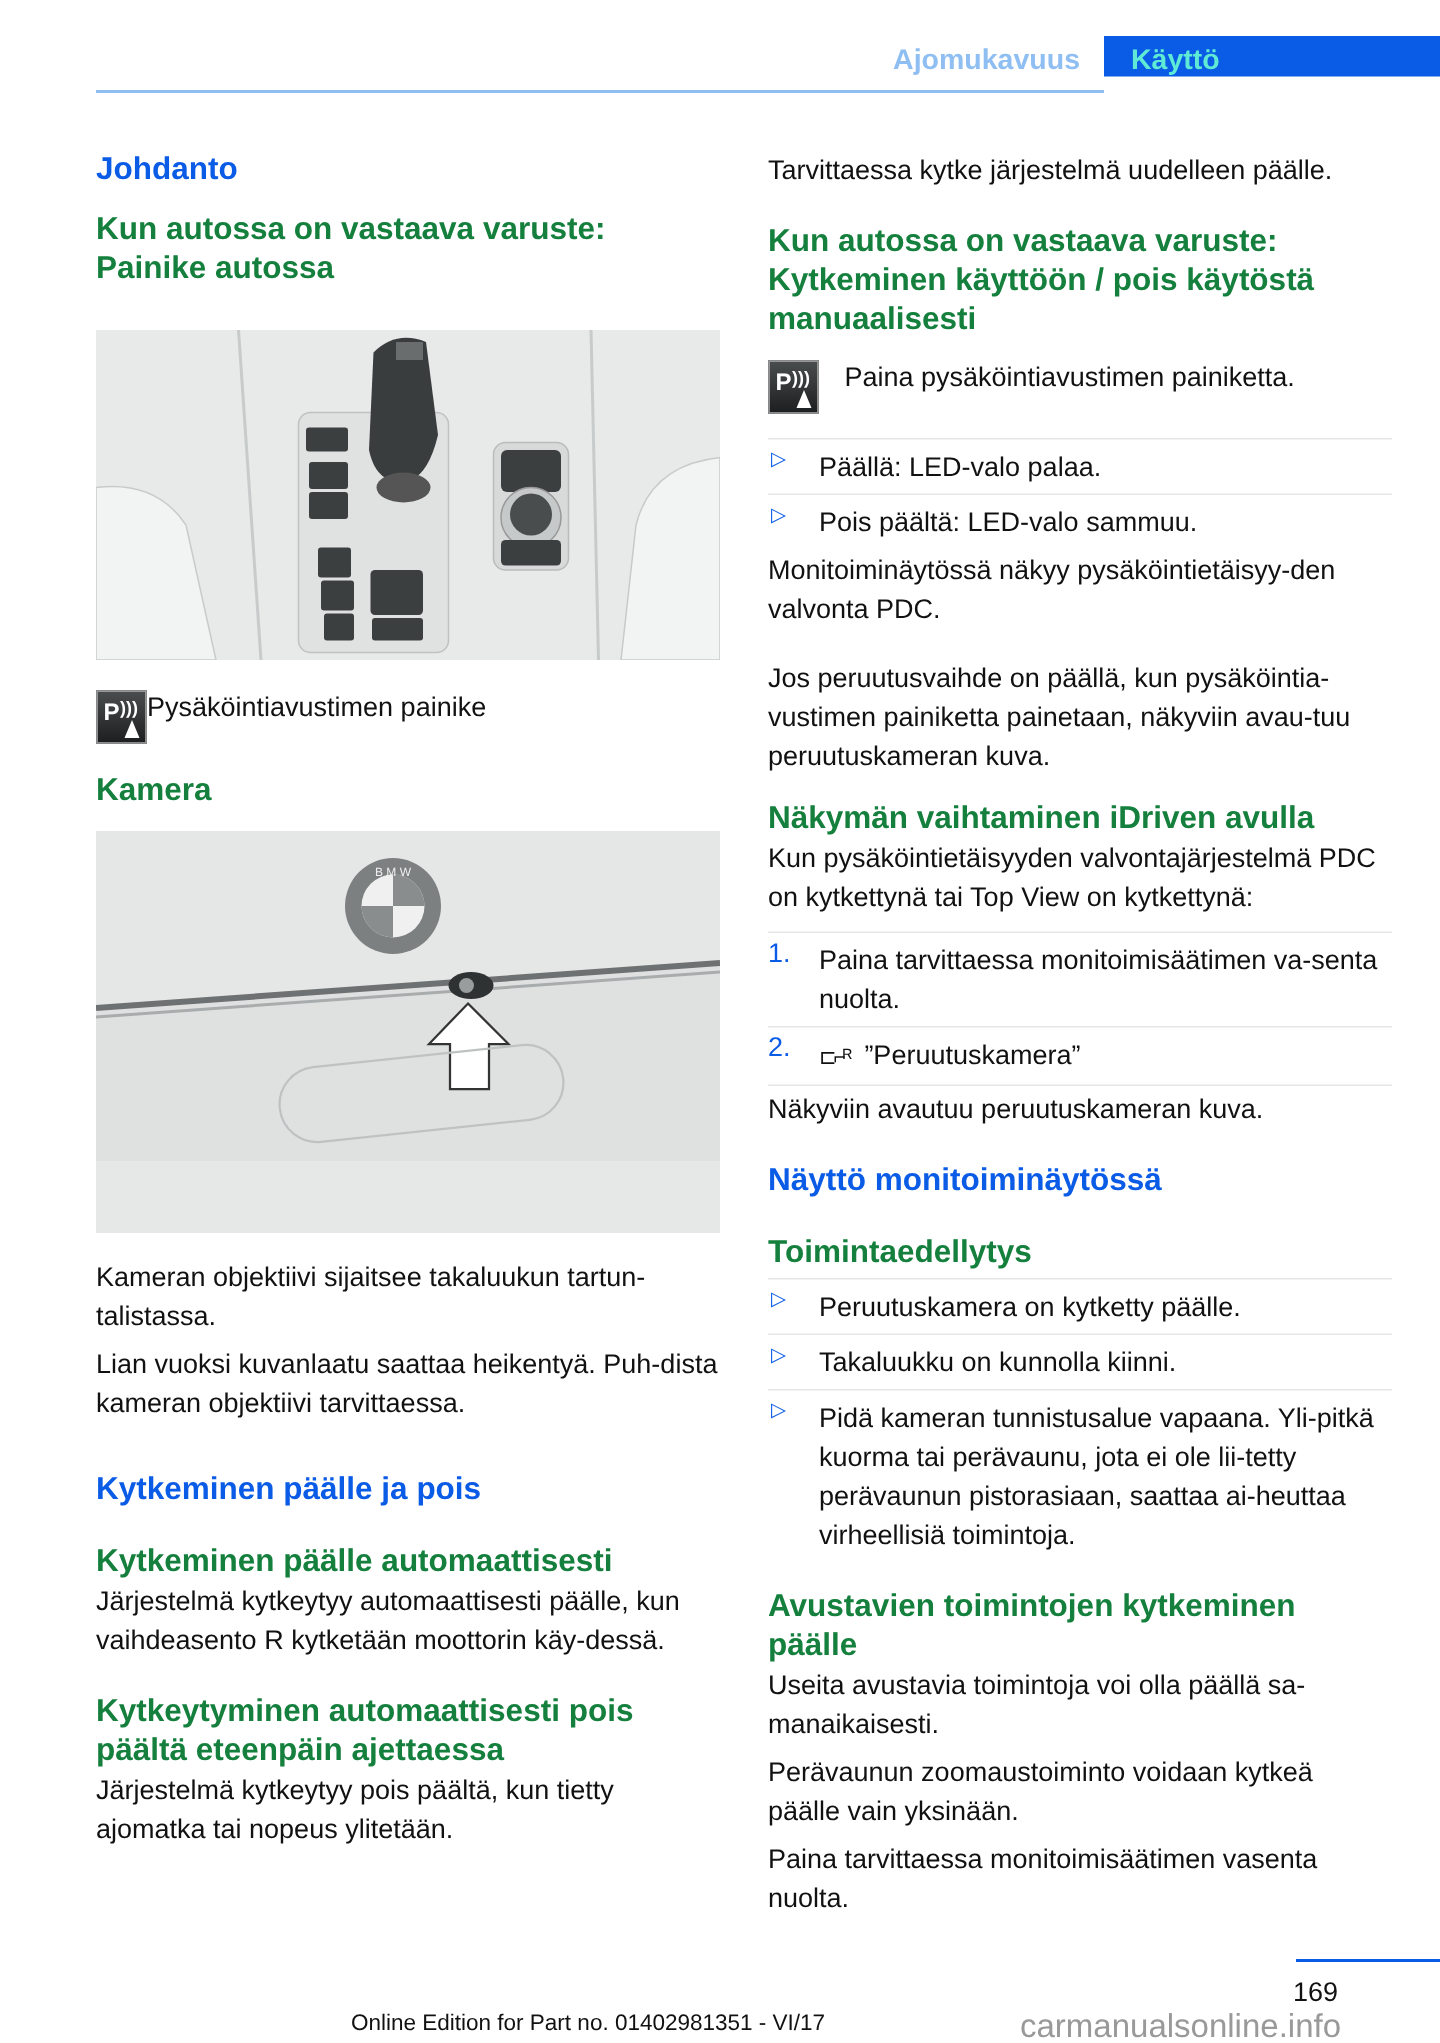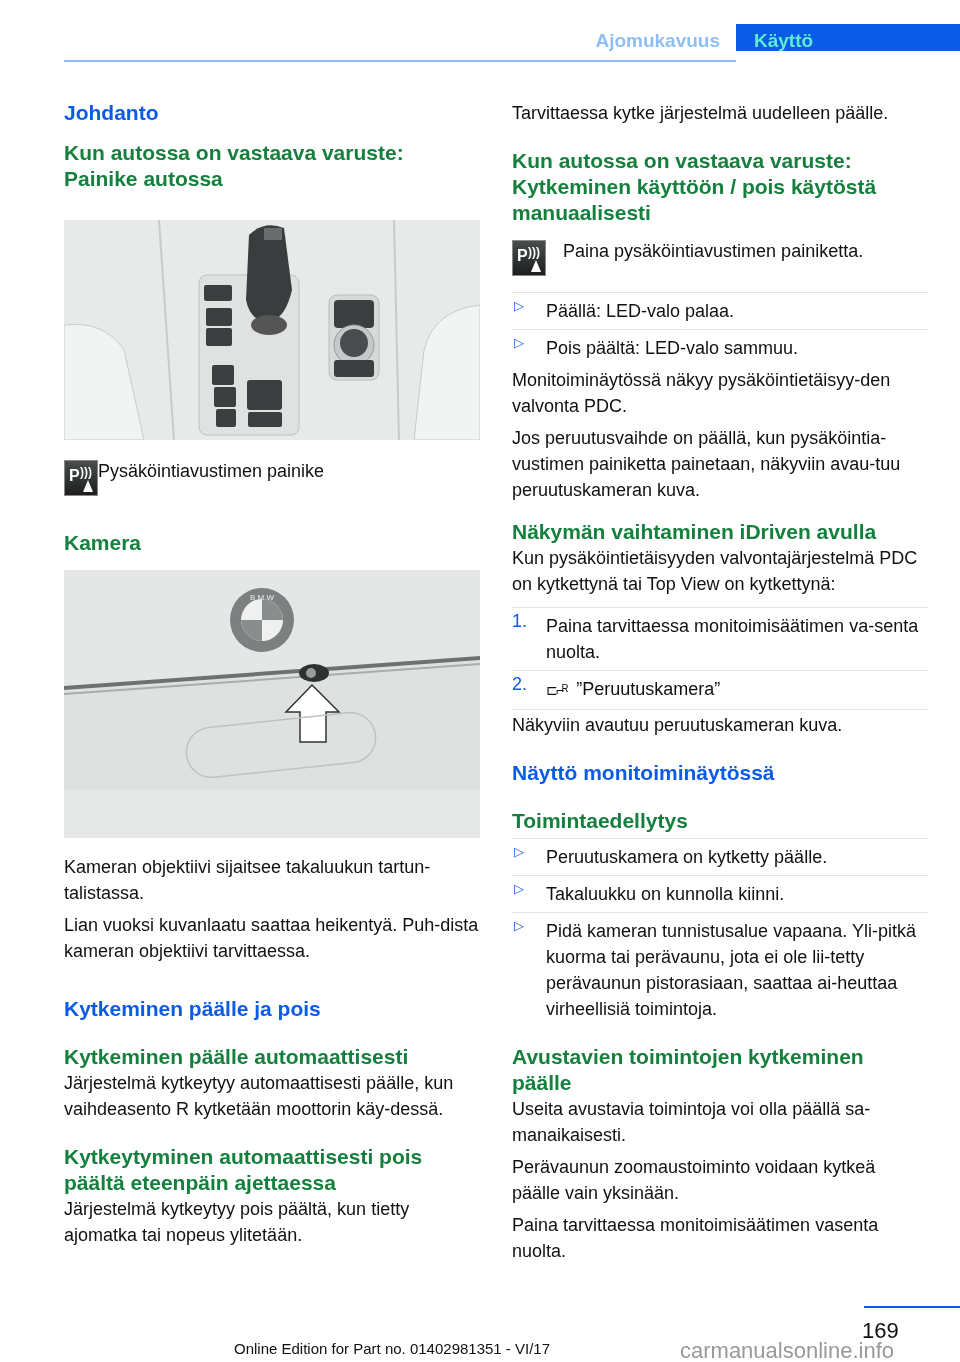--- a/index.html
+++ b/index.html
@@ -26,21 +26,21 @@
     .pdc-icon .p { position: absolute; left: 4px; top: 6px; }
     .pdc-icon .w { position: absolute; left: 15px; top: 4px; font-size: 12px; }
     .pdc-icon .tri { position: absolute; right: 4px; bottom: 3px; width: 0; height: 0; border-left: 5px solid transparent; border-right: 5px solid transparent; border-bottom: 12px solid #fff; }
 
     .bullets { list-style: none; padding: 0; margin: 0; }
     .bullets li { position: relative; padding-left: 34px; font-size: 18px; line-height: 26px; }
     .bullets li .mark { position: absolute; left: 2px; top: 0; color: #0a5be6; font-size: 13px; }
     .numbers li .mark { font-size: 18px; left: 0; }
 
     .footer-line { position: absolute; left: 864px; top: 1306px; width: 96px; height: 2px; background: #0a5be6; }
-    .page-num { position: absolute; left: 862px; top: 1318px; font-size: 22px; }
+    .page-num { position: absolute; left: 862px; top: 1318px; font-size: 18px; }
     .footer-text { position: absolute; left: 234px; top: 1340px; font-size: 15px; }
     .watermark { position: absolute; left: 680px; top: 1338px; font-size: 22px; color: #999; }
     .cam-icon { display: inline-block; font-size: 14px; letter-spacing: -2px; }
   </style>
 </head>
 <body>
 
 <div class="header">
   <div class="header-line"></div>
   <div class="tab-inactive">Ajomukavuus</div>
@@ -80,21 +80,21 @@
 
   <div class="icon-line" style="margin-top:20px">
     <div class="pdc-icon">
       <span class="p">P</span>
         <span class="w">)))</span>
         <span class="tri"></span>
     </div>
     <p style="margin-top:-2px">Pysäköintiavustimen painike</p>
   </div>
 
-  <h2 class="h2" style="margin-top:34px">Kamera</h2>
+  <h2 class="h2" style="margin-top:18px">Kamera</h2>
 
   <div class="photo" style="margin-top:14px; height:268px;">
     <svg width="416" height="220" viewBox="0 0 416 220">
       <rect width="416" height="220" fill="#e5e7e7"></rect>
       <path d="M0 120 L416 90 L416 220 L0 220Z" fill="#dfe1e1"></path>
       <path d="M0 118 L416 88" stroke="#6e7171" stroke-width="4"></path>
       <path d="M0 124 L416 94" stroke="#a9acac" stroke-width="2"></path>
       <circle cx="198" cy="50" r="32" fill="#7d8080"></circle>
       <circle cx="198" cy="50" r="21" fill="#f0f0f0"></circle>
       <path d="M198 50 L198 29 A21 21 0 0 1 219 50Z" fill="#8a8d8d"></path>
@@ -128,21 +128,21 @@
         <span class="tri"></span>
     </div>
     <p style="margin-left:17px; margin-top:-2px">Paina pysäköintiavustimen painiketta.</p>
   </div>
 
   <ul class="bullets" style="margin-top:16px">
     <li style="border-top:1px solid #e6e6e6; padding-top:5px;"><span class="mark">▷</span><span>Päällä: LED-valo palaa.</span></li>
     <li style="border-top:1px solid #e6e6e6; padding-top:5px; margin-top:5px;"><span class="mark">▷</span><span>Pois päältä: LED-valo sammuu.</span></li>
   </ul>
   <p style="margin-top:6px">Monitoiminäytössä näkyy pysäköintietäisyy-den valvonta PDC.</p>
-  <p style="margin-top:6px">Jos peruutusvaihde on päällä, kun pysäköintia-vustimen painiketta painetaan, näkyviin avau-tuu peruutuskameran kuva.</p>
+  <p style="margin-top:20px">Jos peruutusvaihde on päällä, kun pysäköintia-vustimen painiketta painetaan, näkyviin avau-tuu peruutuskameran kuva.</p>
 
   <h2 class="h2" style="margin-top:16px">Näkymän vaihtaminen iDriven avulla</h2>
   <p>Kun pysäköintietäisyyden valvontajärjestelmä PDC on kytkettynä tai Top View on kytkettynä:</p>
 
   <ul class="bullets numbers" style="margin-top:10px">
     <li style="border-top:1px solid #e6e6e6; padding-top:5px;"><span class="mark">1.</span><span>Paina tarvittaessa monitoimisäätimen va-senta nuolta.</span></li>
     <li style="border-top:1px solid #e6e6e6; padding-top:5px; margin-top:5px;"><span class="mark">2.</span><span class="cam-icon">⊏⌐ᴿ</span>&nbsp;&nbsp;<span>”Peruutuskamera”</span></li>
   </ul>
   <p style="margin-top:6px; border-top:1px solid #e6e6e6; padding-top:2px;">Näkyviin avautuu peruutuskameran kuva.</p>
 

